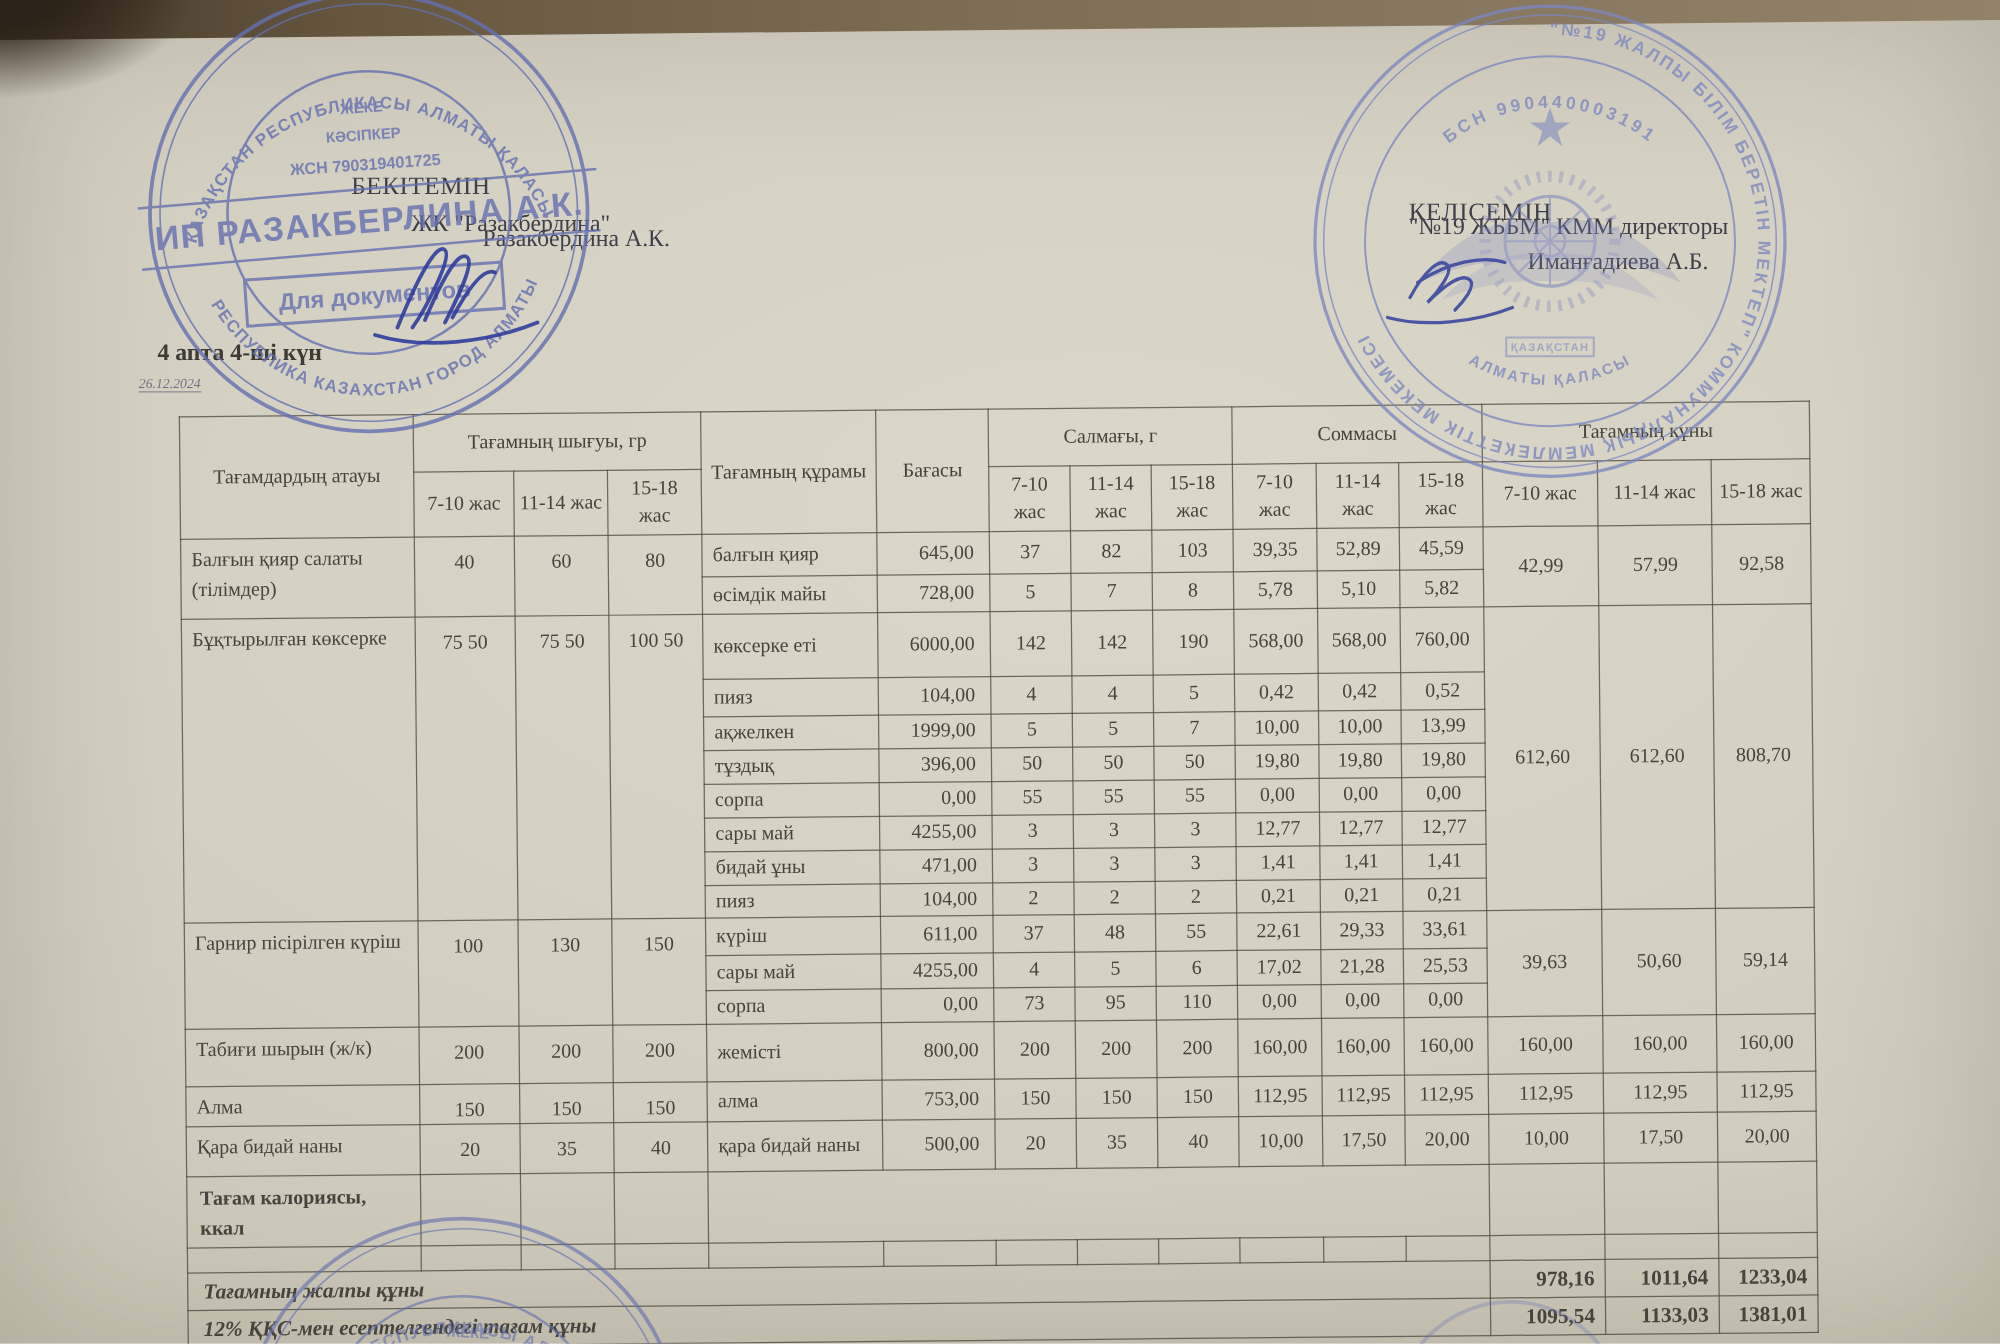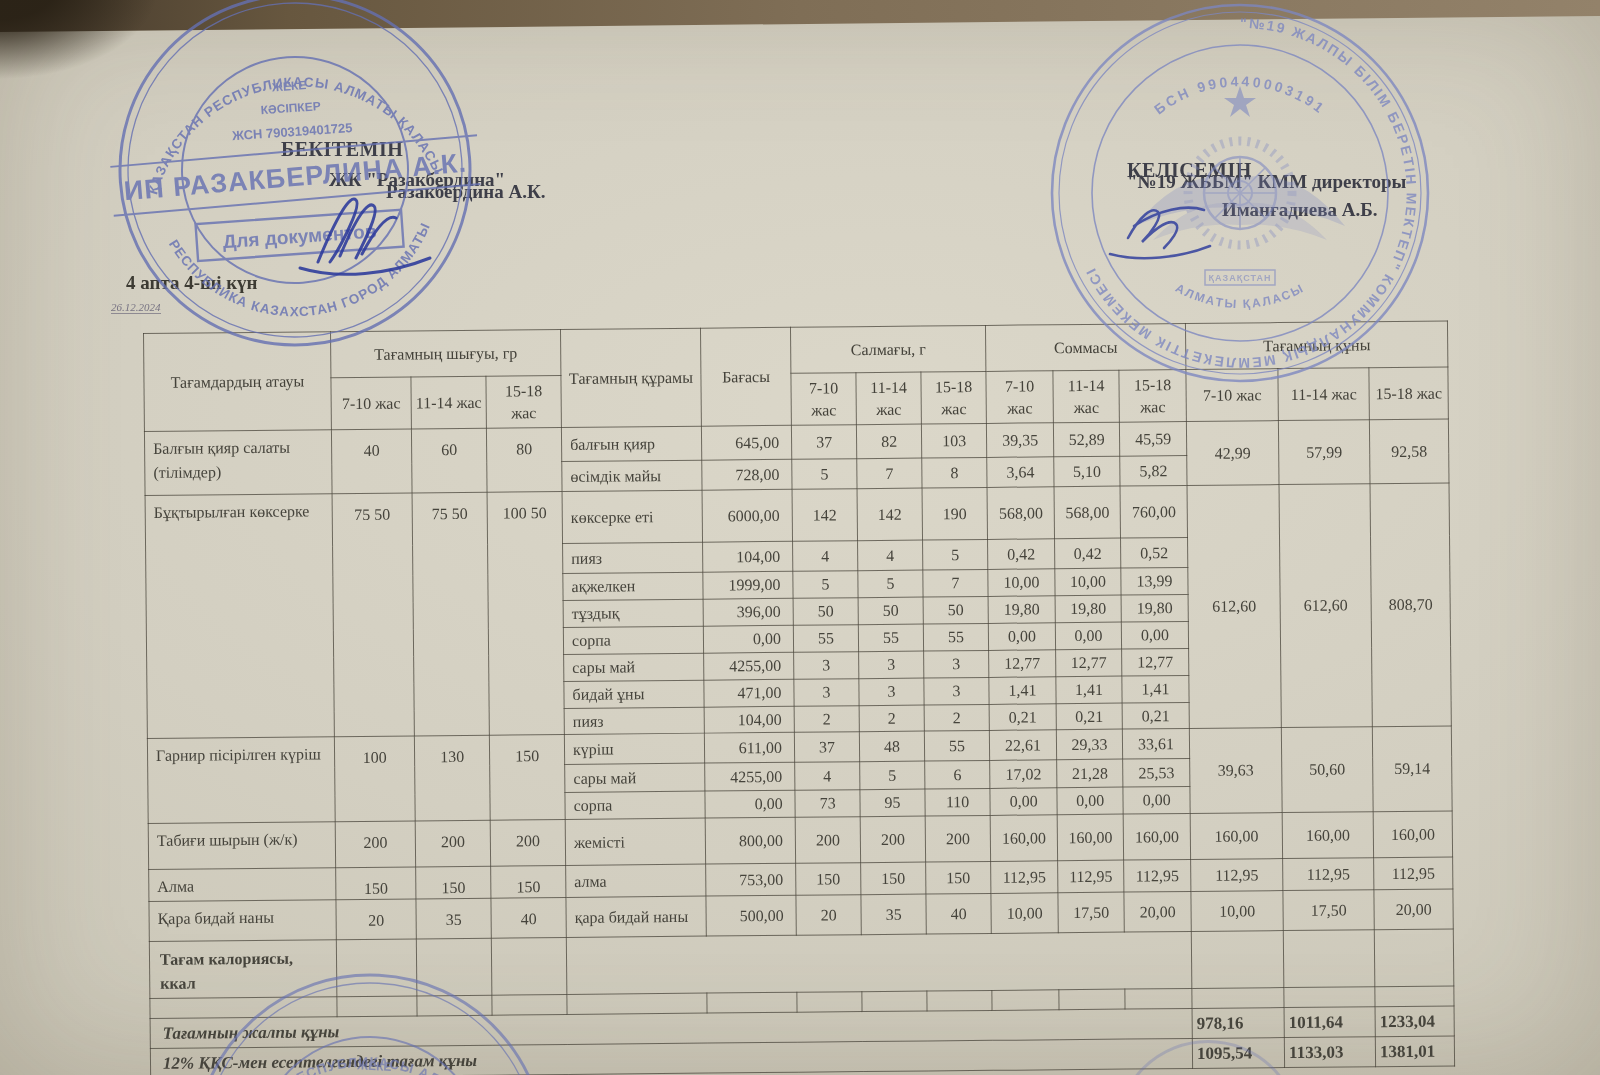--- a/index.html
+++ b/index.html
@@ -8,42 +8,42 @@
     background:radial-gradient(120% 95% at 55% 38%, #dbd7c9 0%, #d3cfc1 45%, #c6c2b2 100%);}
   .photo::after{content:"";position:absolute;inset:0;pointer-events:none;
     box-shadow:inset 0 0 140px rgba(80,68,46,.22);}
   .top-strip{position:absolute;left:0;top:0;width:1600px;height:32px;
     background:linear-gradient(90deg,#42372a 0%,#67573f 18%,#7f6e56 50%,#93826a 100%);
     clip-path:polygon(0 0,1600px 0,1600px 16px,0 32px);z-index:1;}
   .corner-dark{position:absolute;left:-30px;top:-30px;width:190px;height:110px;
     background:radial-gradient(ellipse at 15% 15%, rgba(42,34,22,.95) 25%, rgba(42,34,22,0) 70%);z-index:1;}
 
   
-  .ptext{position:absolute;color:#3e3f49;font-weight:bold;z-index:4;white-space:nowrap;}
+  .ptext{position:absolute;color:#3e3f49;font-weight:normal;z-index:4;white-space:nowrap;}
   .t20{font-size:20px;letter-spacing:.5px;}
   .t19{font-size:19px;}
   .daytitle{position:absolute;left:126px;top:272px;font-size:19px;font-weight:bold;color:#3d3b33;z-index:4;}
   .datenote{position:absolute;left:111px;top:301px;font-size:11px;font-style:italic;
     color:rgba(86,82,108,.75);border-bottom:1px solid rgba(86,82,108,.55);z-index:4;}
 
   
   .tablewrap{position:absolute;left:143px;top:333px;z-index:2;
     transform:rotate(-0.55deg);transform-origin:top left;}
   table{border-collapse:collapse;table-layout:fixed;width:1304px;color:#46443c;}
   td{border:1px solid rgba(68,64,54,.72);font-size:16px;padding:1px 4px;overflow:hidden;}
   thead td{text-align:center;vertical-align:middle;line-height:1.35;color:#44423a;}
   .name{text-align:left;vertical-align:top;padding:5px 4px 2px 8px;line-height:1.5;}
   .out{text-align:center;vertical-align:top;padding-top:12px;}
   .ing{text-align:left;padding-left:8px;}
   .price{text-align:right;padding-right:12px;}
   .num{text-align:center;}
   .cost{text-align:center;vertical-align:middle;}
   .cal-label{font-weight:bold;text-align:left;vertical-align:top;padding:6px 6px 2px 10px;line-height:1.5;}
   .tot-label{font-style:italic;font-weight:bold;text-align:left;padding-left:12px;font-size:17px;}
-  .tot-val{font-weight:bold;padding-right:8px;font-size:17px;}
+  .tot-val{text-align:right;font-weight:bold;padding-right:8px;font-size:17px;}
 
   
   .stamp{position:absolute;pointer-events:none;font-family:"Liberation Sans",sans-serif;}
   .ink-ip{color:#6570b2;}
   .ink-school{color:#7d87c0;}
   .sig{position:absolute;z-index:6;pointer-events:none;}
   .arc-frag{position:absolute;width:180px;height:180px;border:3px solid rgba(98,108,178,.28);
     border-radius:50%;z-index:3;pointer-events:none;}
 </style>
 </head>
@@ -126,21 +126,21 @@
             <td class="cost" rowspan="2">42,99</td>
             <td class="cost" rowspan="2">57,99</td>
             <td class="cost" rowspan="2">92,58</td>
           </tr>
           <tr style="height: 30px;">
             <td class="ing">өсімдік майы</td>
             <td class="price">728,00</td>
             <td class="num">5</td>
             <td class="num">7</td>
             <td class="num">8</td>
-            <td class="num">3,64</td>
+            <td class="num">5,78</td>
             <td class="num">5,10</td>
             <td class="num">5,82</td>
           </tr>
           <tr style="height: 52px;">
             <td class="name" rowspan="8">Бұқтырылған көксерке</td>
             <td class="out" rowspan="8">75 50</td>
             <td class="out" rowspan="8">75 50</td>
             <td class="out" rowspan="8">100 50</td>
             <td class="ing">көксерке еті</td>
             <td class="price">6000,00</td>

